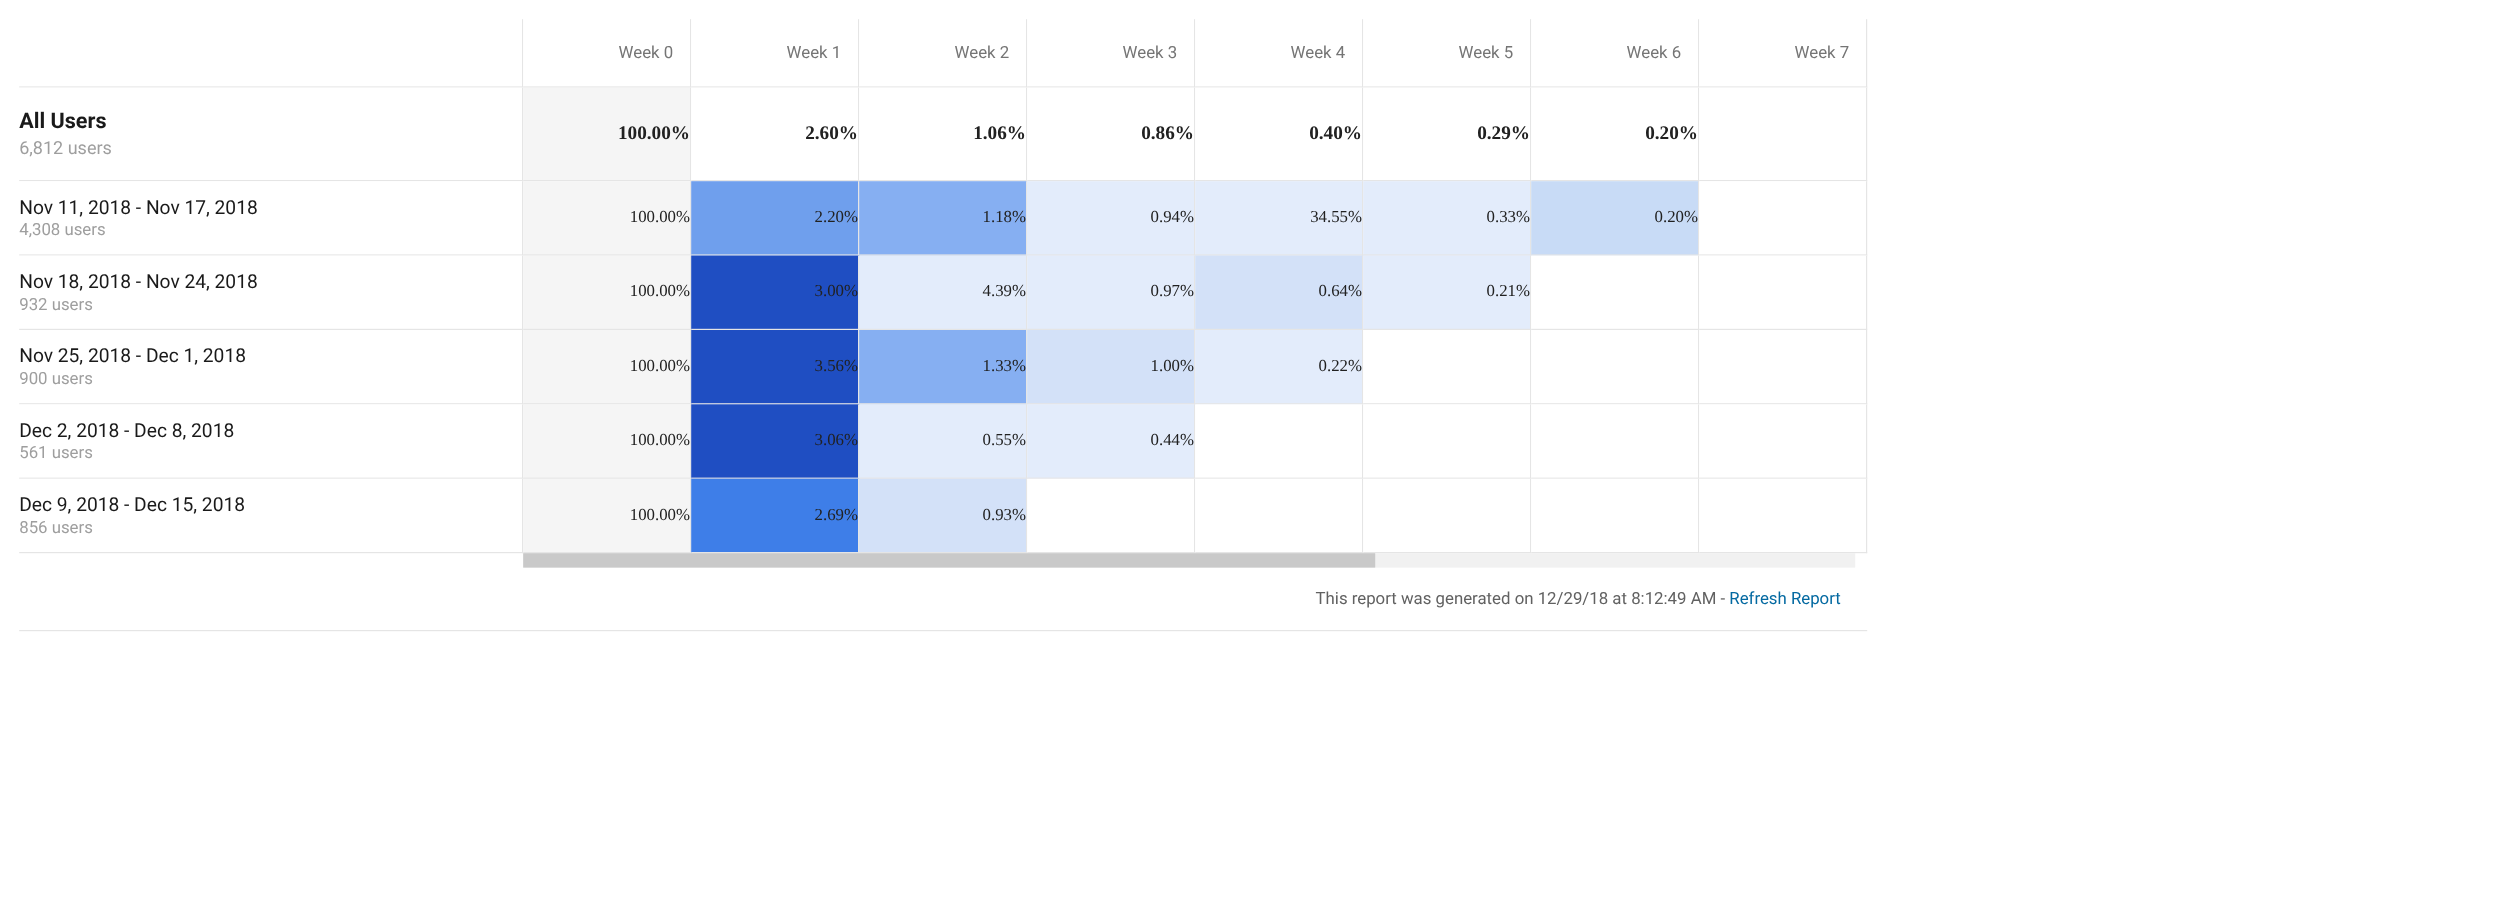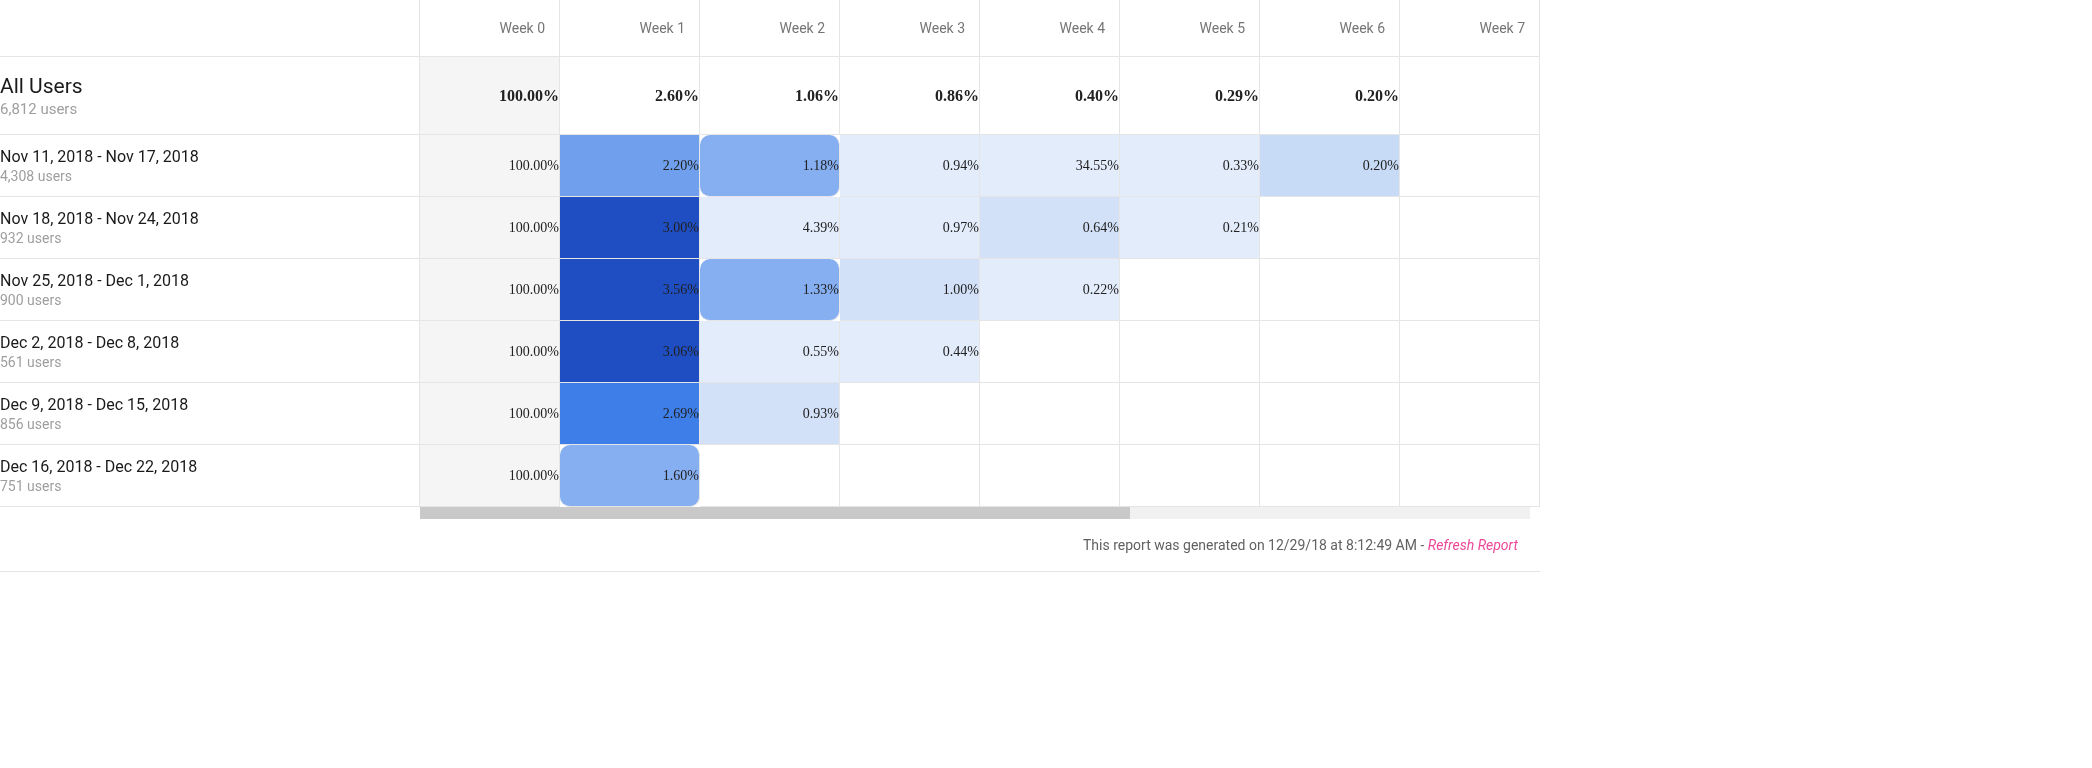--- a/index.html
+++ b/index.html
@@ -5,21 +5,21 @@
   * { box-sizing: border-box; }
   body {
     margin: 0;
     font-family: Roboto, "Helvetica Neue", Arial, sans-serif;
     font-size: 13px;
     color: #212121;
     background: #fff;
   }
   .cohort-wrap {
     width: 1540px;
-    margin: 0;
+    margin: 16px;
     padding: 0;
   }
   table.cohort {
     border-collapse: separate;
     border-spacing: 0;
     width: 100%;
     table-layout: fixed;
   }
   table.cohort th, table.cohort td {
     border-right: 1px solid #e5e5e5;
@@ -44,21 +44,21 @@
   }
   .label-main {
     font-size: 16px;
     color: #1a1a1a;
   }
   .label-sub {
     color: #9e9e9e;
     font-size: 14px;
     margin-top: 2px;
   }
-  tr.summary .label-main { font-weight: 400; font-size: 21px; }
+  tr.summary .label-main { font-weight: 700; font-size: 18px; }
   tr.summary .label-sub  { font-size: 15px; }
 
   td.val {
     text-align: right;
     padding: 0 14px;
     height: 62px;
     vertical-align: middle;
     font-size: 14px;
     color: #212121;
     background: #fff;
@@ -68,21 +68,21 @@
   tr.summary td.val {
     font-weight: 700;
     font-size: 16px;
     height: 78px;
   }
 
   
   .heat-1 { background: #e3ecfb !important; }
   .heat-2 { background: #d3e1f8 !important; }
   .heat-3 { background: #c8dbf6 !important; }
-  .heat-4 { background: #86aff2 !important; color:#212121;border-radius:10px; }
+  .heat-4 { background: #86aff2 !important; color:#212121; }
   .heat-5 { background: #6f9fed !important; color:#212121; }
   .heat-6 { background: #3e7ee8 !important; color:#fff; }
   .heat-8 { background: #1f4ec2 !important; color:#fff; }
 
   .scrollbar-fake {
     width: 1110px;
     height: 12px;
     margin-left: 420px;
     background: #f1f1f1;
     position: relative;
@@ -96,24 +96,23 @@
   }
 
   .footer-line {
     text-align: right;
     color: #616161;
     font-size: 14px;
     padding: 18px 22px 18px 0;
     border-bottom: 1px solid #e5e5e5;
   }
   .footer-line a {
-    color: #ec4899;
+    color: #0369a1;
     text-decoration: none;
     cursor: pointer;
-    font-style: italic;
   }
 </style>
 </head>
 <body>
 
 <div class="cohort-wrap">
   <table class="cohort">
     <colgroup>
       <col class="label-col">
       <col class="week-col">
@@ -216,34 +215,20 @@
           </td>
           <td class="val w0">100.00%</td>
           <td class="val heat-6">2.69%</td>
           <td class="val heat-2">0.93%</td>
           <td class="val"></td>
           <td class="val"></td>
           <td class="val"></td>
           <td class="val"></td>
           <td class="val"></td>
         </tr>
-        <tr>
-          <td class="label-cell">
-            <div class="label-main">Dec 16, 2018 - Dec 22, 2018</div>
-            <div class="label-sub">751 users</div>
-          </td>
-          <td class="val w0">100.00%</td>
-          <td class="val heat-4">1.60%</td>
-          <td class="val"></td>
-          <td class="val"></td>
-          <td class="val"></td>
-          <td class="val"></td>
-          <td class="val"></td>
-          <td class="val"></td>
-        </tr>
       </tbody>
   </table>
 
   <div class="scrollbar-fake">
     <div class="scrollbar-thumb"></div>
   </div>
 
   <div class="footer-line">
     <span>This report was generated on 12/29/18 at 8:12:49 AM - </span>
     <a>Refresh Report</a>

